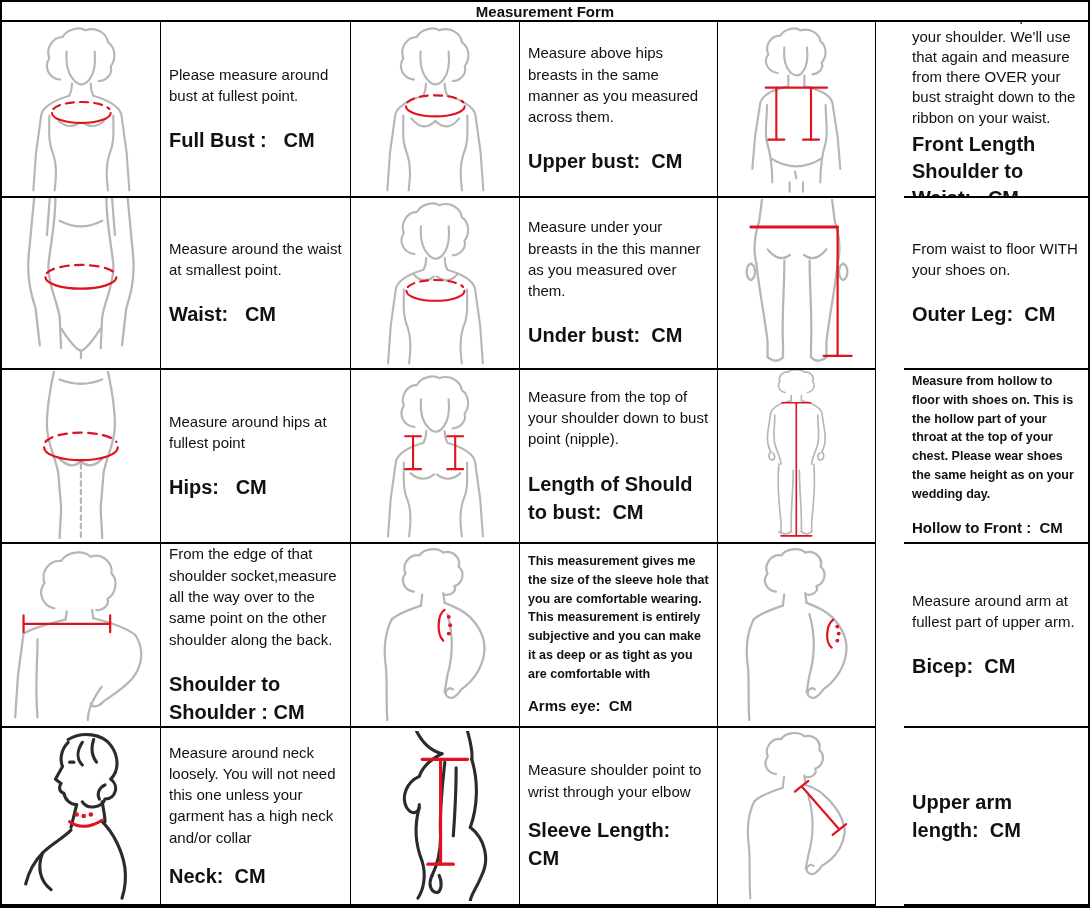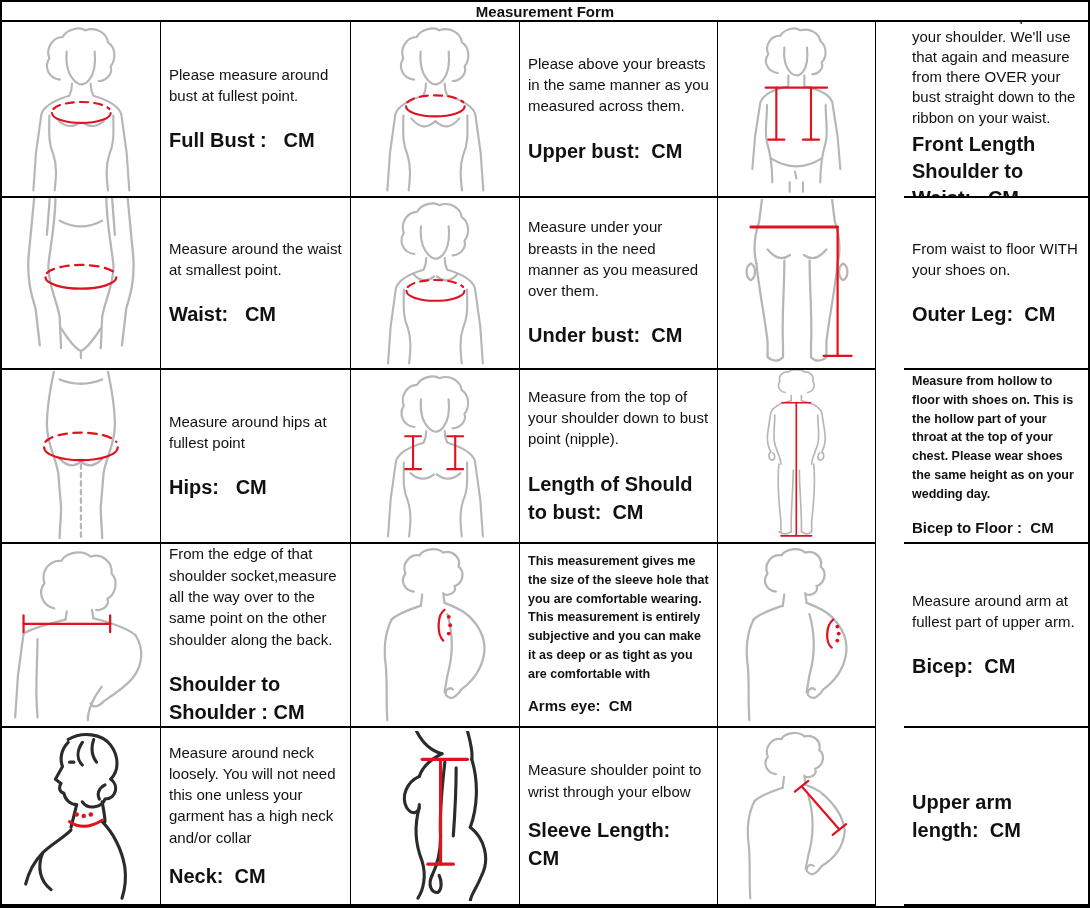--- a/index.html
+++ b/index.html
@@ -60,21 +60,21 @@
       <path d="M48,44 C48,48 47,51 46,53 C36,56 27,60 25,67 L21,96 L19,124"></path>
       <path d="M62,44 C62,48 63,51 64,53 C74,56 83,60 85,67 L89,96 L91,124"></path>
       <path d="M31,68 C31,80 30,88 34,97 C37,106 36,115 35,124"></path>
       <path d="M79,68 C79,80 80,88 76,97 C73,106 74,115 75,124"></path>
       <path d="M37,70 Q46,81 55,72 M55,72 Q64,81 73,70"></path>
       <path class="r s3" d="M33,61 A22,7.5 0 0 0 77,61"></path>
       <path class="r s3 dash" d="M34,58 A22,7.5 0 0 1 76,58"></path>
     </svg>
   </div>
   <div class="cell txt">
-    <div class="desc">Please above your breasts in the same manner as you measured across them.</div>
+    <div class="desc">Measure above hips breasts in the same manner as you measured across them.</div>
     <div class="label">Upper bust:  CM</div>
   </div>
   <div class="cell figcell">
     <svg class="fig" viewBox="0 0 110 126" style="height:168px">
       <path d="M41,36 C33,35 30,27 34,22 C31,15 36,8 43,8 C46,3 54,1 58,4 C65,2 72,6 73,12 C78,16 78,24 74,28 C76,33 71,37 67,37"></path>
       <path d="M46,17 C45,27 48,33 51,36 C55,39 58,38 60,35 C63,31 64,26 63,17"></path>
       <path d="M49,38 L49,46 C39,48 30,52 28,58 L24,84 L22,108"></path>
       <path d="M61,38 L61,46 C71,48 80,52 82,58 L86,84 L88,108"></path>
       <path d="M33,60 C33,72 31,80 33,88 C36,98 37,106 37,118"></path>
       <path d="M77,60 C77,72 79,80 77,88 C74,98 73,106 73,118"></path>
@@ -114,21 +114,21 @@
       <path d="M48,44 C48,48 47,51 46,53 C36,56 27,60 25,67 L21,96 L19,124"></path>
       <path d="M62,44 C62,48 63,51 64,53 C74,56 83,60 85,67 L89,96 L91,124"></path>
       <path d="M31,68 C31,80 30,88 34,97 C37,106 36,115 35,124"></path>
       <path d="M79,68 C79,80 80,88 76,97 C73,106 74,115 75,124"></path>
       <path d="M38,56 Q46,65 54,58 M56,58 Q64,65 72,56"></path>
       <path class="r s3" d="M33,69 A22,7.5 0 0 0 77,69"></path>
       <path class="r s3 dash" d="M34,66 A22,7.5 0 0 1 76,66"></path>
     </svg>
   </div>
   <div class="cell txt">
-    <div class="desc">Measure under your breasts in the need manner as you measured over them.</div>
+    <div class="desc">Measure under your breasts in the this manner as you measured over them.</div>
     <div class="label">Under bust:  CM</div>
   </div>
   <div class="cell figcell">
     <svg class="fig" viewBox="0 0 110 120" style="height:168px">
       <path d="M30,0 L28,16 C24,28 24,38 26,46 M80,0 L82,16 C86,28 86,38 84,46"></path>
       <path d="M22,46 C18,48 18,56 22,58 C26,56 26,48 22,46 M88,46 C84,48 84,56 88,58 C92,56 92,48 88,46"></path>
       <path d="M34,36 Q42,46 50,40 M60,40 Q68,46 76,36"></path>
       <path d="M26,46 C28,66 32,84 34,102 L34,113"></path>
       <path d="M46,44 C46,64 44,86 45,104 L45,113"></path>
       <path d="M64,44 C64,64 66,86 65,104 L65,113"></path>
@@ -191,21 +191,21 @@
       <path d="M58,98 C58,114 60,134 60,150 L60,158"></path>
       <path d="M72,92 C74,110 72,130 70,148 L70,158"></path>
       <path d="M38,158 Q44,162 50,158 M60,158 Q66,162 70,158"></path>
       <path class="r s3" d="M41,32 L69,32"></path>
       <path class="r s4" d="M55,32 L55,162"></path>
       <path class="r s3" d="M40,162 L70,162"></path>
     </svg>
   </div>
   <div class="cell txt small mid last">
     <div class="desc">Measure from hollow to floor with shoes on. This is the hollow part of your throat at the top of your chest. Please wear shoes the same height as on your wedding day.</div>
-    <div class="label">Bicep to Floor :  CM</div>
+    <div class="label">Hollow to Front :  CM</div>
   </div>
 
   <div class="cell figcell">
     <svg class="fig" viewBox="0 0 110 126" style="height:176px">
       <path d="M36,44 C27,42 24,32 29,26 C26,17 33,9 41,10 C45,3 57,2 62,7 C70,4 78,11 77,19 C82,24 80,34 74,37 C76,42 70,46 66,45"></path>
       <path d="M45,46 L44,52 M63,45 L64,51"></path>
       <path d="M44,52 C32,55 20,58 14,62 M64,51 C76,54 88,58 94,63"></path>
       <path d="M14,62 L10,92 L8,122"></path>
       <path d="M94,63 C100,72 100,84 92,94 C86,101 78,106 72,110 C68,114 64,116 62,112"></path>
       <path d="M24,66 C24,84 22,100 24,122"></path>

